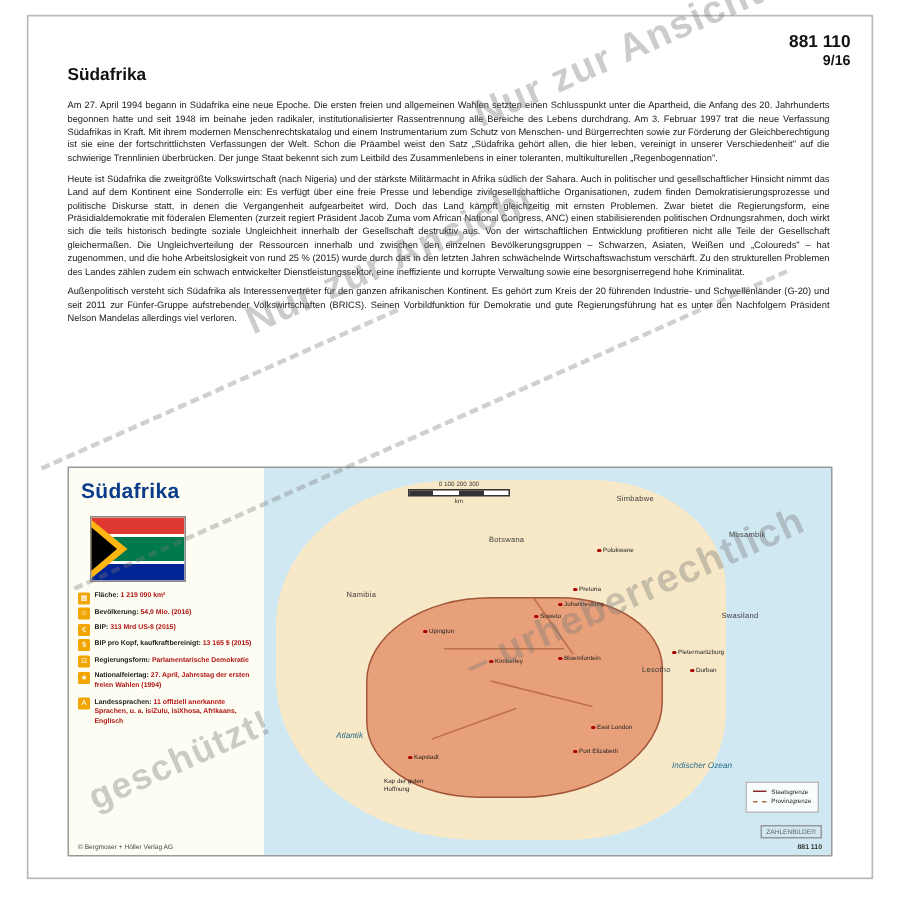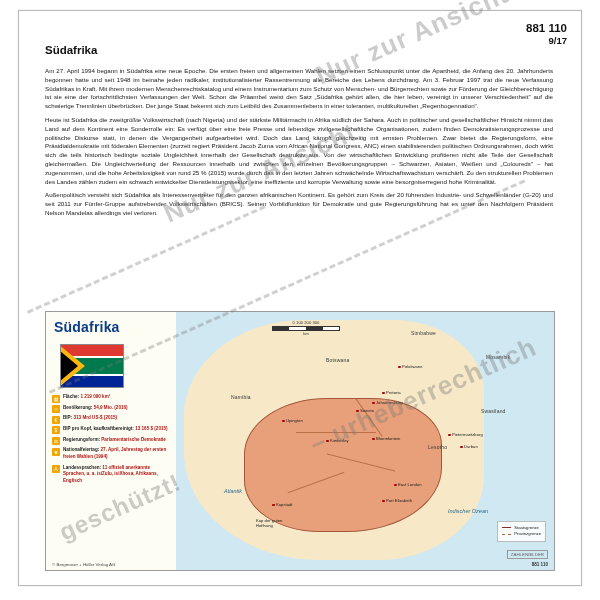--- a/index.html
+++ b/index.html
@@ -301,21 +301,21 @@
   }
 </style>
 </head>
 <body>
 
 <div class="page">
   <div class="sheet">
 
     <div class="sheet-no">
       <div>881 110</div>
-      <div class="small">9/17</div>
+      <div class="small">9/16</div>
     </div>
 
     <div class="title">Südafrika</div>
 
     <div class="body-text">
       <p>Am 27. April 1994 begann in Südafrika eine neue Epoche. Die ersten freien und allgemeinen Wahlen setzten einen Schlusspunkt unter die Apartheid, die Anfang des 20. Jahrhunderts begonnen hatte und seit 1948 im beinahe jeden radikaler, institutionalisierter Rassentrennung alle Bereiche des Lebens durchdrang. Am 3. Februar 1997 trat die neue Verfassung Südafrikas in Kraft. Mit ihrem modernen Menschenrechtskatalog und einem Instrumentarium zum Schutz von Menschen- und Bürgerrechten sowie zur Förderung der Gleichberechtigung ist sie eine der fortschrittlichsten Verfassungen der Welt. Schon die Präambel weist den Satz „Südafrika gehört allen, die hier leben, vereinigt in unserer Verschiedenheit" auf die schwierige Trennlinien überbrücken. Der junge Staat bekennt sich zum Leitbild des Zusammenlebens in einer toleranten, multikulturellen „Regenbogennation".</p>
       <p>Heute ist Südafrika die zweitgrößte Volkswirtschaft (nach Nigeria) und der stärkste Militärmacht in Afrika südlich der Sahara. Auch in politischer und gesellschaftlicher Hinsicht nimmt das Land auf dem Kontinent eine Sonderrolle ein: Es verfügt über eine freie Presse und lebendige zivilgesellschaftliche Organisationen, zudem finden Demokratisierungsprozesse und politische Diskurse statt, in denen die Vergangenheit aufgearbeitet wird. Doch das Land kämpft gleichzeitig mit ernsten Problemen. Zwar bietet die Regierungsform, eine Präsidialdemokratie mit föderalen Elementen (zurzeit regiert Präsident Jacob Zuma vom African National Congress, ANC) einen stabilisierenden politischen Ordnungsrahmen, doch wirkt sich die teils historisch bedingte soziale Ungleichheit innerhalb der Gesellschaft destruktiv aus. Von der wirtschaftlichen Entwicklung profitieren nicht alle Teile der Gesellschaft gleichermaßen. Die Ungleichverteilung der Ressourcen innerhalb und zwischen den einzelnen Bevölkerungsgruppen – Schwarzen, Asiaten, Weißen und „Coloureds" – hat zugenommen, und die hohe Arbeitslosigkeit von rund 25 % (2015) wurde durch das in den letzten Jahren schwächelnde Wirtschaftswachstum verschärft. Zu den strukturellen Problemen des Landes zählen zudem ein schwach entwickelter Dienstleistungssektor, eine ineffiziente und korrupte Verwaltung sowie eine besorgniserregend hohe Kriminalität.</p>
       <p>Außenpolitisch versteht sich Südafrika als Interessenvertreter für den ganzen afrikanischen Kontinent. Es gehört zum Kreis der 20 führenden Industrie- und Schwellenländer (G-20) und seit 2011 zur Fünfer-Gruppe aufstrebender Volkswirtschaften (BRICS). Seinen Vorbildfunktion für Demokratie und gute Regierungsführung hat es unter den Nachfolgern Präsident Nelson Mandelas allerdings viel verloren.</p>
     </div>
 

